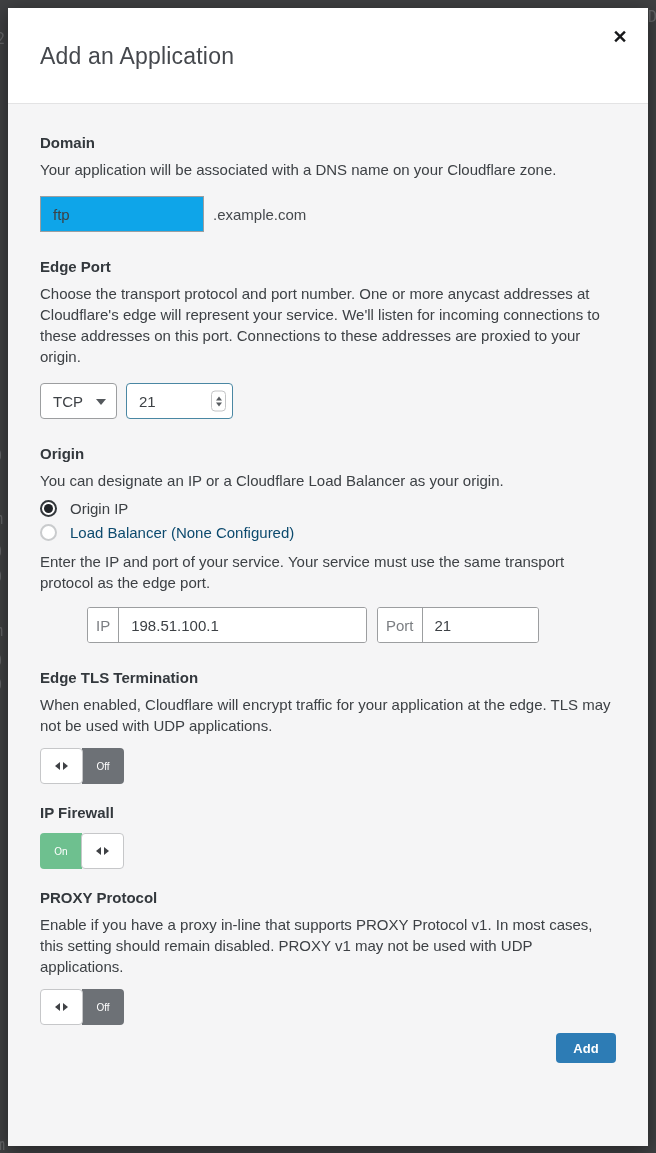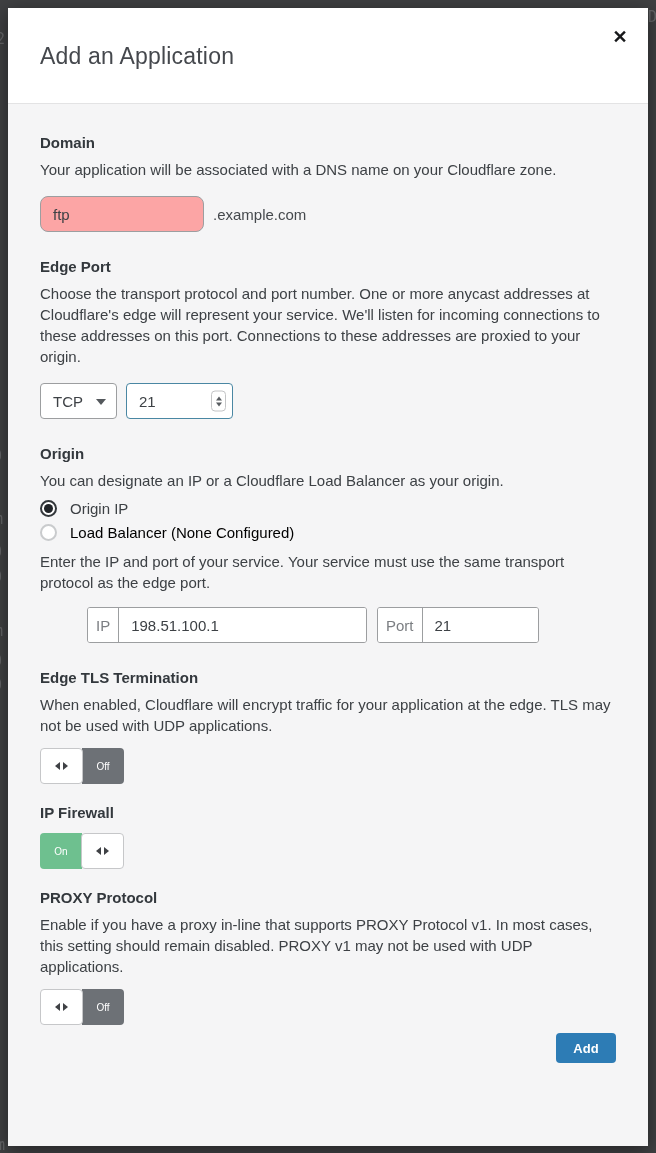--- a/index.html
+++ b/index.html
@@ -69,23 +69,23 @@
   }
   .desc { margin-top:8px; max-width:588px; color:#3d4145; }
   .mt-26 { margin-top:26px; }
   .mt-20 { margin-top:20px; }
 
   .row { display:flex; align-items:center; }
 
   
   .text-input {
     height:36px;
-    background:#fca5a5;
+    background:#0ea5e9;
     border:1px solid #9c9ea0;
-    border-radius:8px;
+    border-radius:0;
     font-family:inherit;
     font-size:15px;
     color:#3d4145;
     padding:0 12px;
     outline:none;
   }
   .domain-row { margin-top:16px; }
   .domain-input { width:164px; }
   .domain-suffix { margin-left:9px; color:#45494d; }
 
@@ -150,21 +150,21 @@
     border-radius:50%;
     border:2px solid #c9cbcd;
     background:#fff;
     display:flex; align-items:center; justify-content:center;
     flex:0 0 auto;
   }
   .radio-label { margin-left:13px; color:#3d4145; }
   .radio-row.selected .radio-circle { border-color:#33373b; }
   .radio-row.selected .radio-dot { width:9px; height:9px; border-radius:50%; background:#212428; }
   .radio-row.disabled { cursor:default; }
-  .radio-row.disabled .radio-label { color:#000000; }
+  .radio-row.disabled .radio-label { color:#0c4a6e; }
   .desc-after-radios { margin-top:8px; }
 
   
   .ip-row { margin-top:14px; display:flex;padding-left:47px; }
   .prefix-group {
     display:flex; align-items:stretch;
     height:36px;
     background:#fff;
     border:1px solid #9c9ea0;
     border-radius:3px;

